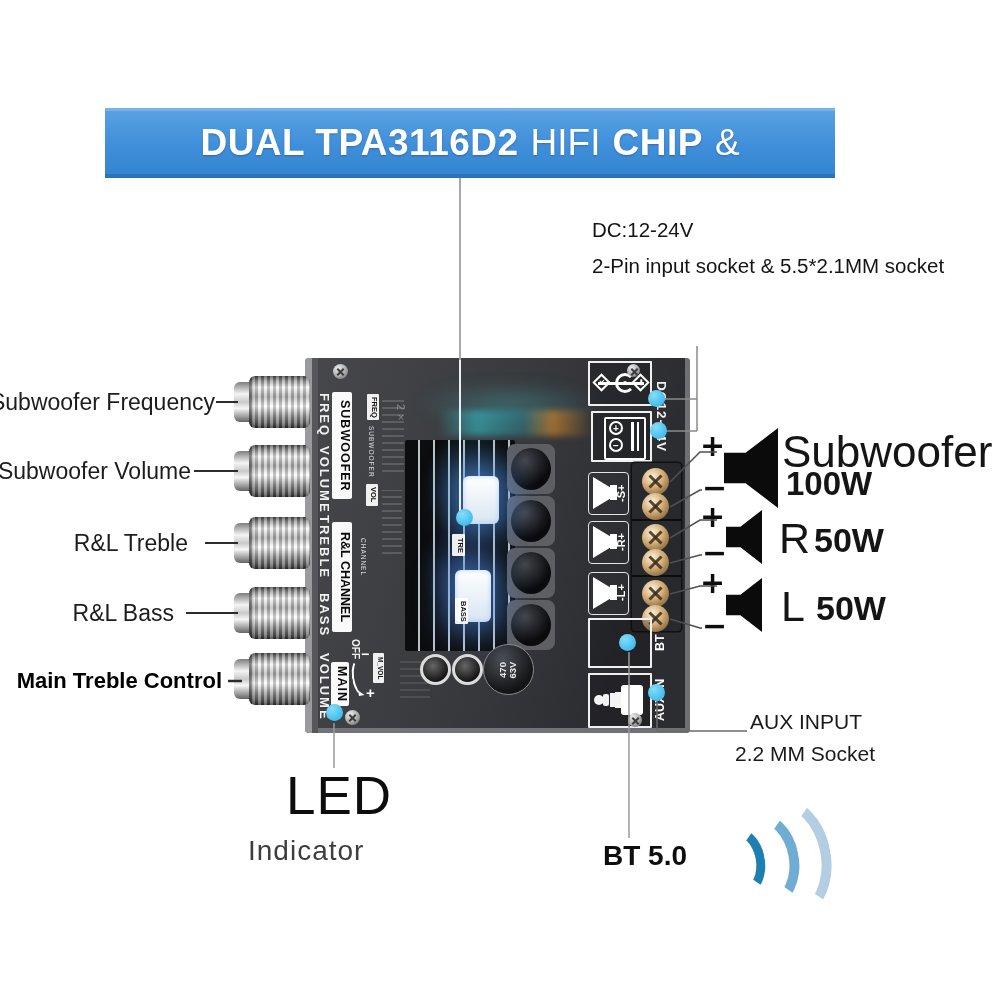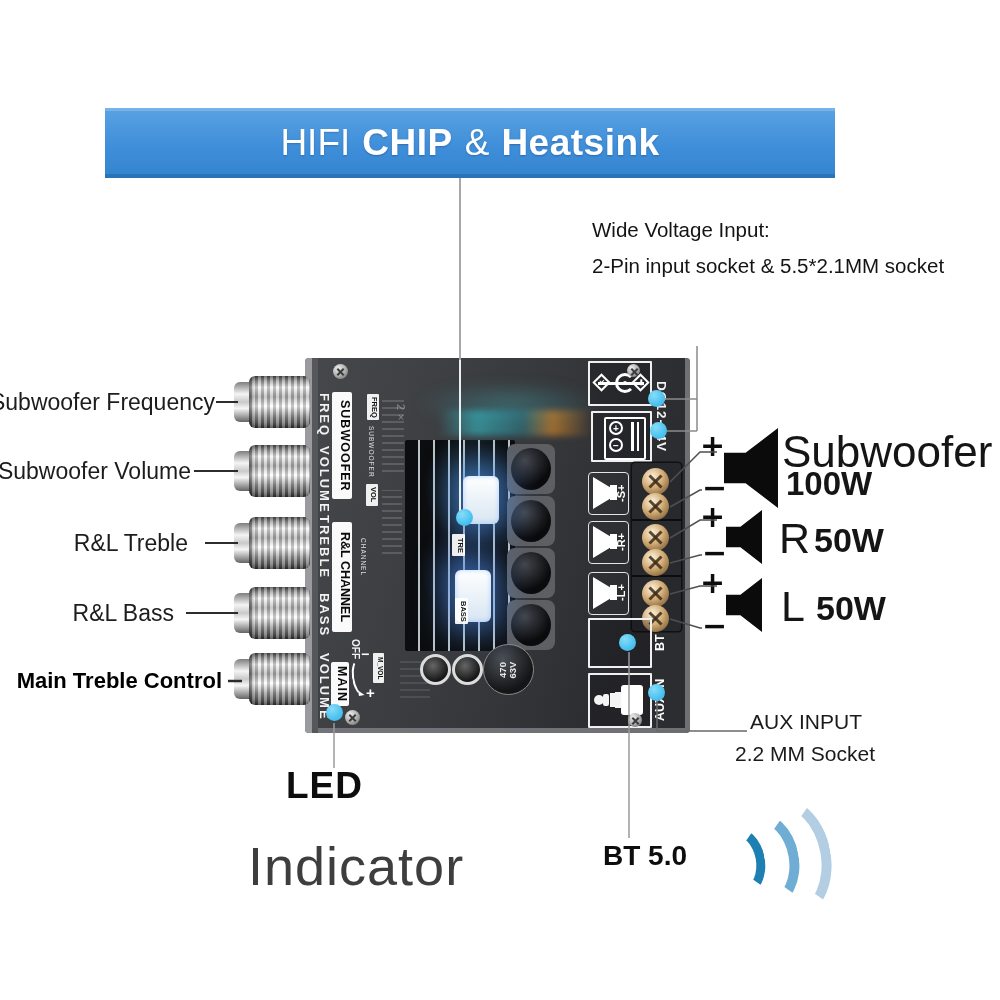--- a/index.html
+++ b/index.html
@@ -91,28 +91,28 @@
   .dot{position:absolute;width:17px;height:17px;border-radius:50%;z-index:6;
     background:radial-gradient(circle at 35% 30%,#86dcf8,#4cc2ef 60%,#2fb3e8);}
   
   .wave{position:absolute;border-style:solid;border-color:transparent;border-radius:50%;transform:rotate(-10deg);}
   svg.lines{position:absolute;left:0;top:0;z-index:5;pointer-events:none;}
 </style>
 </head>
 <body>
 
 <div class="abs banner">
+  <span class="bld">DUAL TPA3116D2</span>
   <span class="reg">HIFI</span>
   <span class="bld">CHIP</span>
   <span class="reg">&amp;</span>
-  <span class="bld">Heatsink</span>
 </div>
 
 <div class="abs pinfo">
-  <div>Wide Voltage Input:</div>
+  <div>DC:12-24V</div>
   <div>2-Pin input socket &amp; 5.5*2.1MM socket</div>
 </div>
 
 <div class="llabel" style="right:785px;top:402px">Subwoofer Frequency</div>
 <div class="llabel" style="right:809px;top:471px">Subwoofer Volume</div>
 <div class="llabel" style="right:812px;top:543px">R&amp;L Treble</div>
 <div class="llabel" style="right:826px;top:613px">R&amp;L Bass</div>
 <div class="llabel bold" style="right:778px;top:681px">Main Treble Control</div>
 
 <div class="abs board">
@@ -297,22 +297,22 @@
 
 <div class="spkname" style="left:782px;top:427px;font-size:44px">Subwoofer</div>
 <div class="spkname" style="left:786px;top:465px;font-size:33px;font-weight:800">100W</div>
 <div class="spkname" style="left:779px;top:514px;font-size:43px">R</div>
 <div class="spkname" style="left:814px;top:521px;font-size:34px;font-weight:800">50W</div>
 <div class="spkname" style="left:781px;top:582px;font-size:43px">L</div>
 <div class="spkname" style="left:816px;top:589px;font-size:34px;font-weight:800">50W</div>
 
 <div class="abs" style="left:750px;top:710px;font-size:21px;color:#1a1a1a">AUX INPUT</div>
 <div class="abs" style="left:735px;top:742px;font-size:21px;color:#1a1a1a">2.2 MM Socket</div>
-<div class="abs" style="left:286px;top:765px;font-size:37px;font-weight:700;letter-spacing:1px;color:#0d0d0d">LED</div>
-<div class="abs" style="left:248px;top:835px;font-size:54px;color:#3e3e3e;letter-spacing:1px">Indicator</div>
+<div class="abs" style="left:286px;top:765px;font-size:53px;font-weight:400;letter-spacing:1px;color:#0d0d0d">LED</div>
+<div class="abs" style="left:248px;top:835px;font-size:28px;color:#3e3e3e;letter-spacing:1px">Indicator</div>
 <div class="abs" style="left:603px;top:840px;font-size:28px;font-weight:800;color:#0d0d0d">BT 5.0</div>
 
 <div class="wave" style="left:713px;top:827px;width:34px;height:52px;border-width:9px;border-right-color:#1e7fb2"></div>
 <div class="wave" style="left:725px;top:812px;width:54px;height:78px;border-width:10px;border-right-color:#6fadd4"></div>
 <div class="wave" style="left:739px;top:797px;width:72px;height:104px;border-width:10px;border-right-color:#b3cde2"></div>
 
 <div class="dot" style="left:456px;top:509px"></div>
 <div class="dot" style="left:648px;top:390px"></div>
 <div class="dot" style="left:650px;top:422px"></div>
 <div class="dot" style="left:619px;top:634px"></div>

